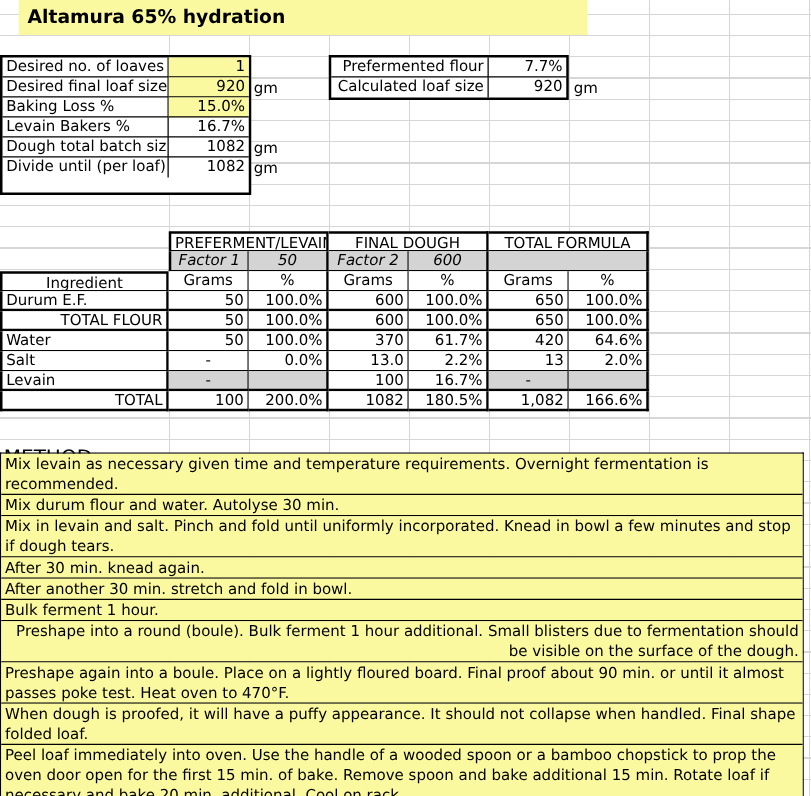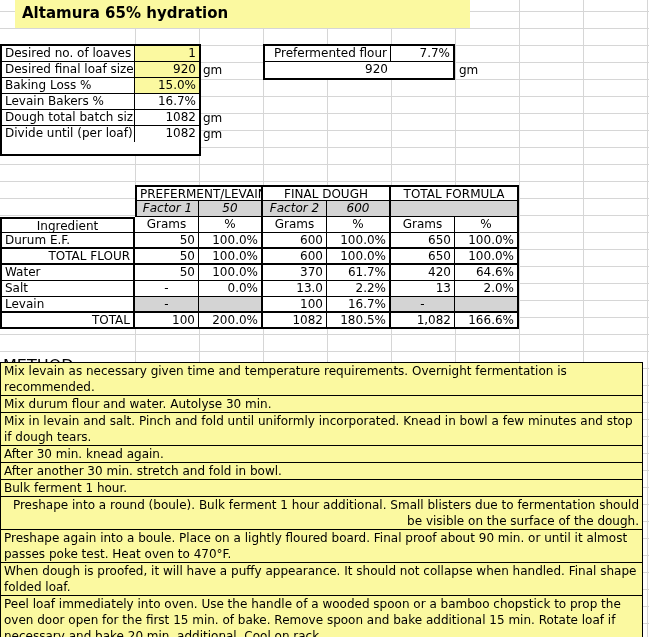--- a/index.html
+++ b/index.html
@@ -60,20 +60,21 @@
       <div class="sc br1 bb1">Levain Bakers %</div>
       <div class="sc rgt bb1">16.7%</div>
       <div class="sc br1 bb1">Dough total batch siz</div>
       <div class="sc rgt bb1">1082</div>
       <div class="sc br1">Divide until (per loaf)</div>
       <div class="sc rgt">1082</div>
     </div>
   <div class="tbl" id="calcTable">
       <div class="sc rgt br1 bb1">Prefermented flour</div>
       <div class="sc rgt bb1">7.7%</div>
+      <div class="sc rgt br1">Calculated loaf size</div>
       <div class="sc rgt">920</div>
     </div>
 
   <div id="formulaTable">
       <div class="fc ghost"></div>
       <div class="fc ctr span2 bl2 bt2 br2 bb1">PREFERMENT/LEVAIN</div>
       <div class="fc ctr span2 bt2 br2 bb1">FINAL DOUGH</div>
       <div class="fc ctr span2 bt2 br2 bb1">TOTAL FORMULA</div>
       <div class="fc ghost"></div>
       <div class="fc ctr it gray bl2 br1 bb1">Factor 1</div>

